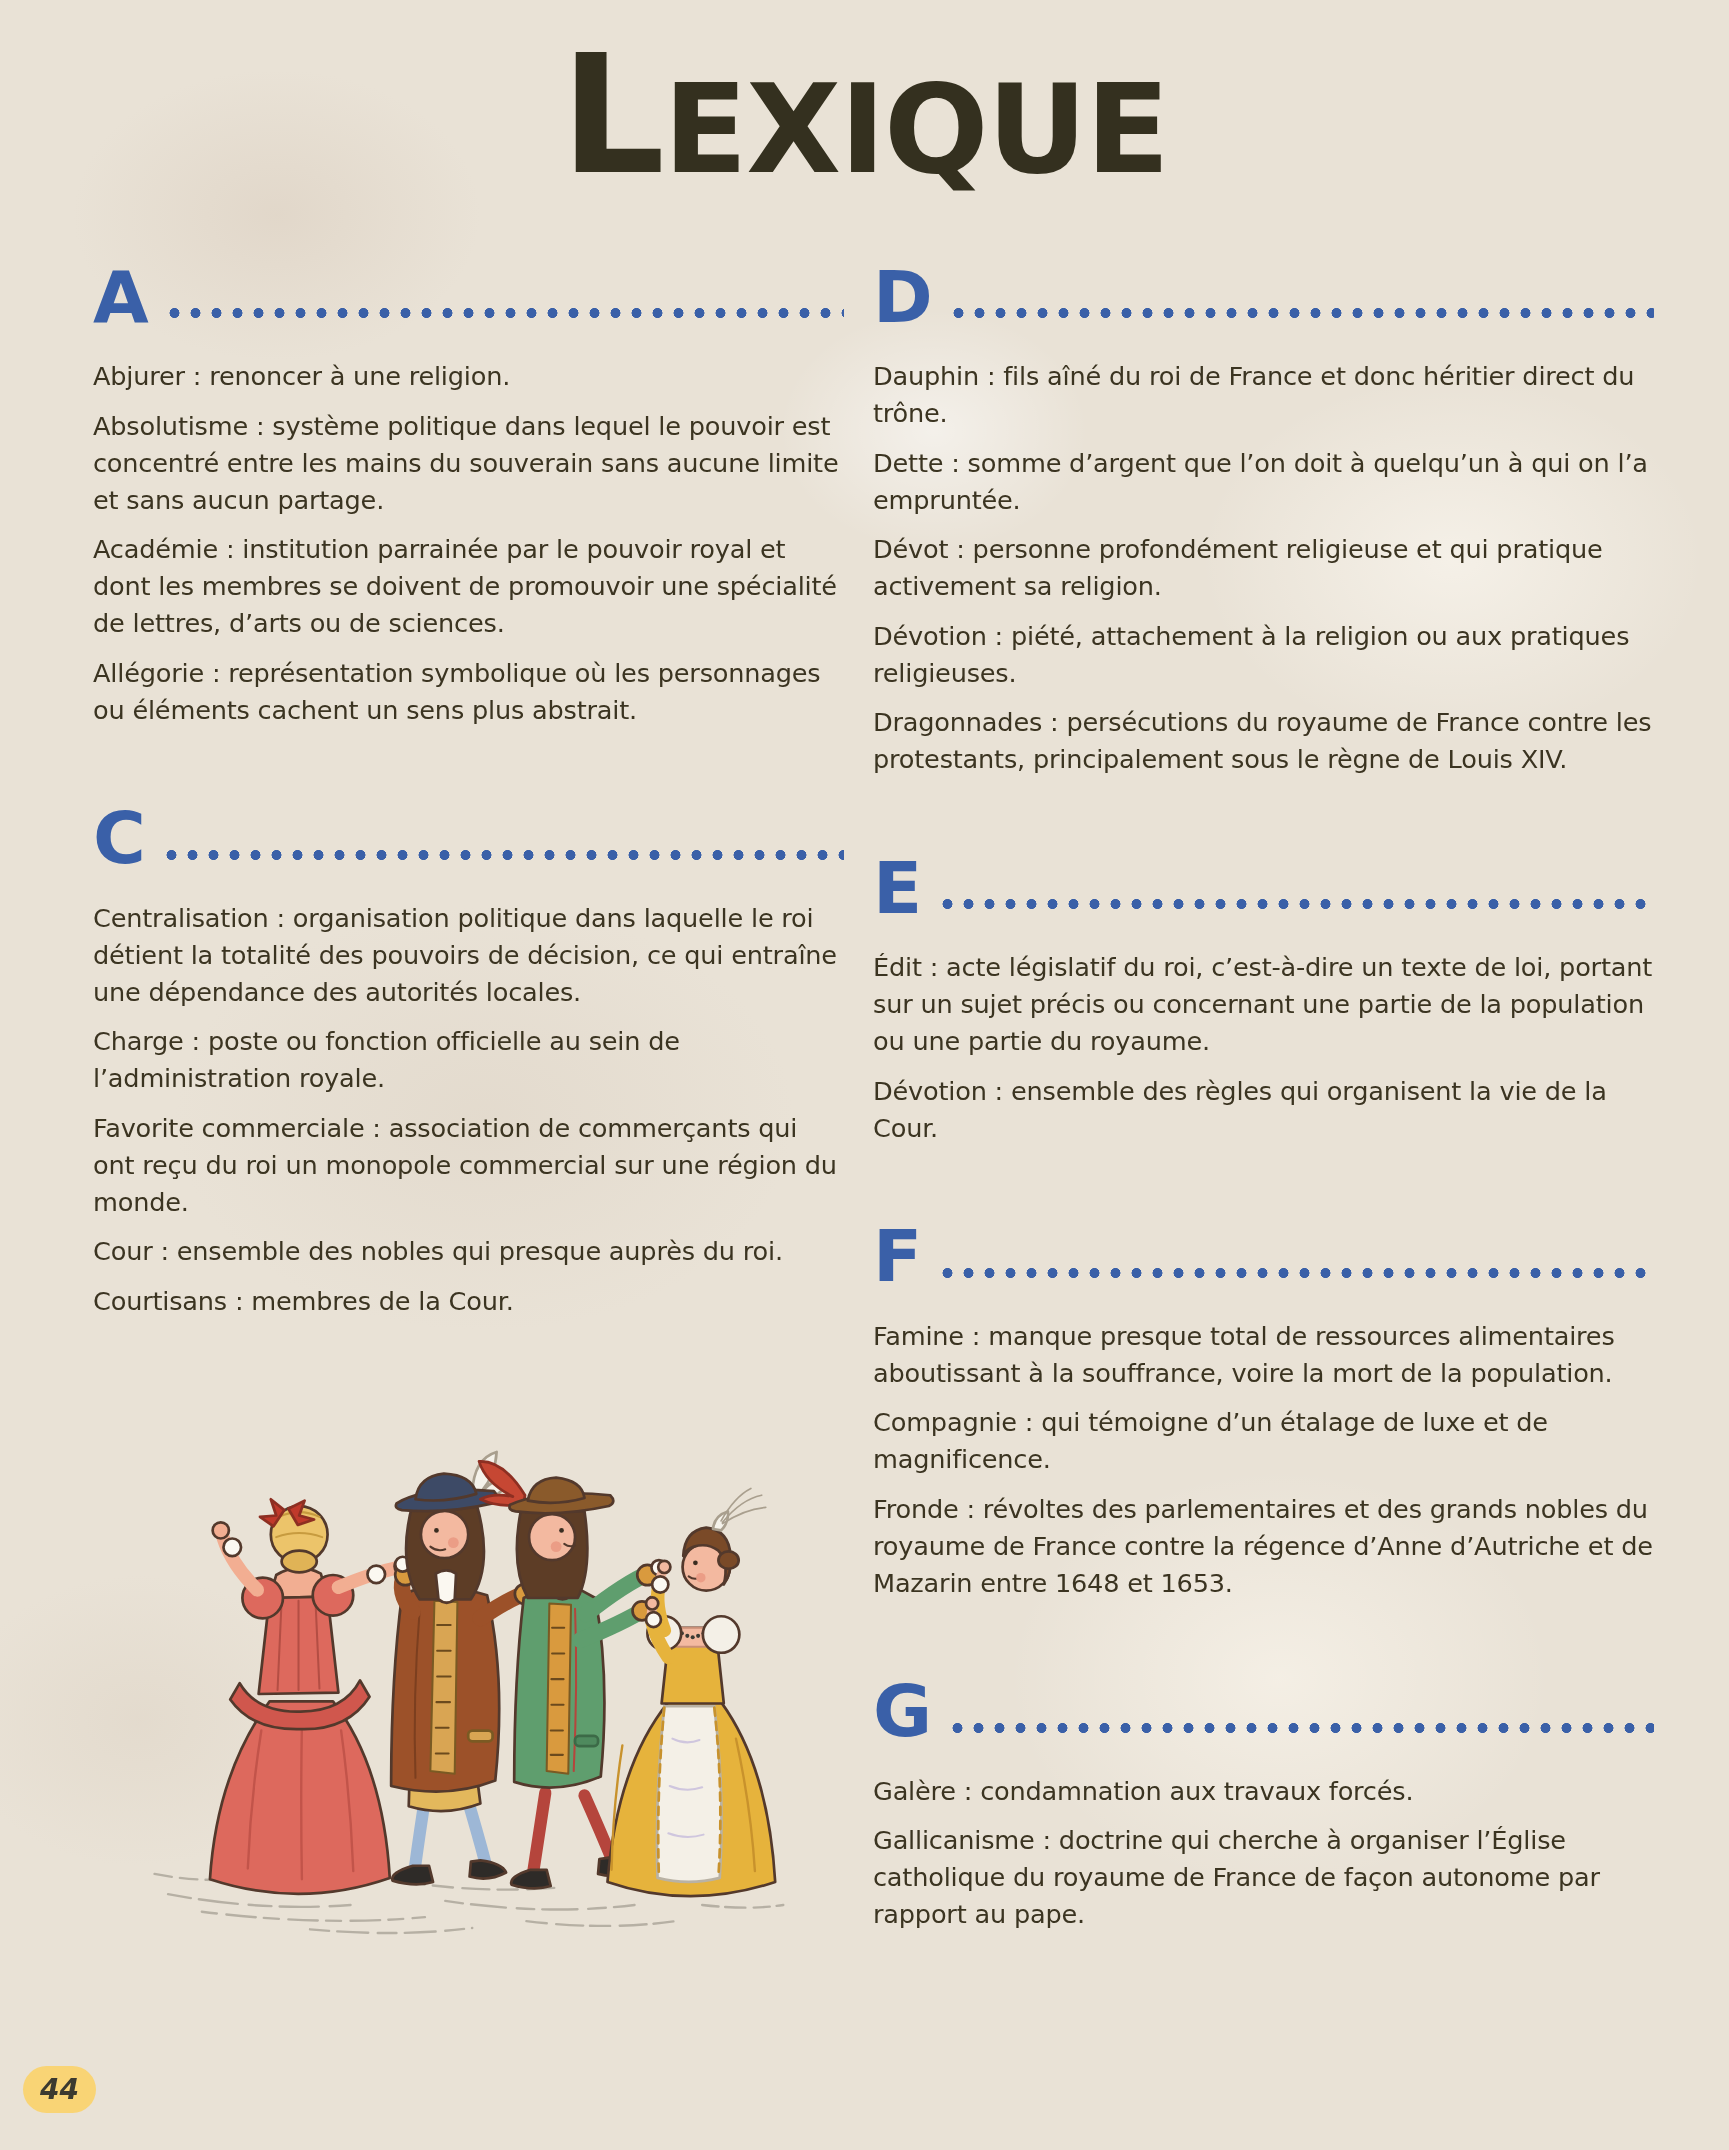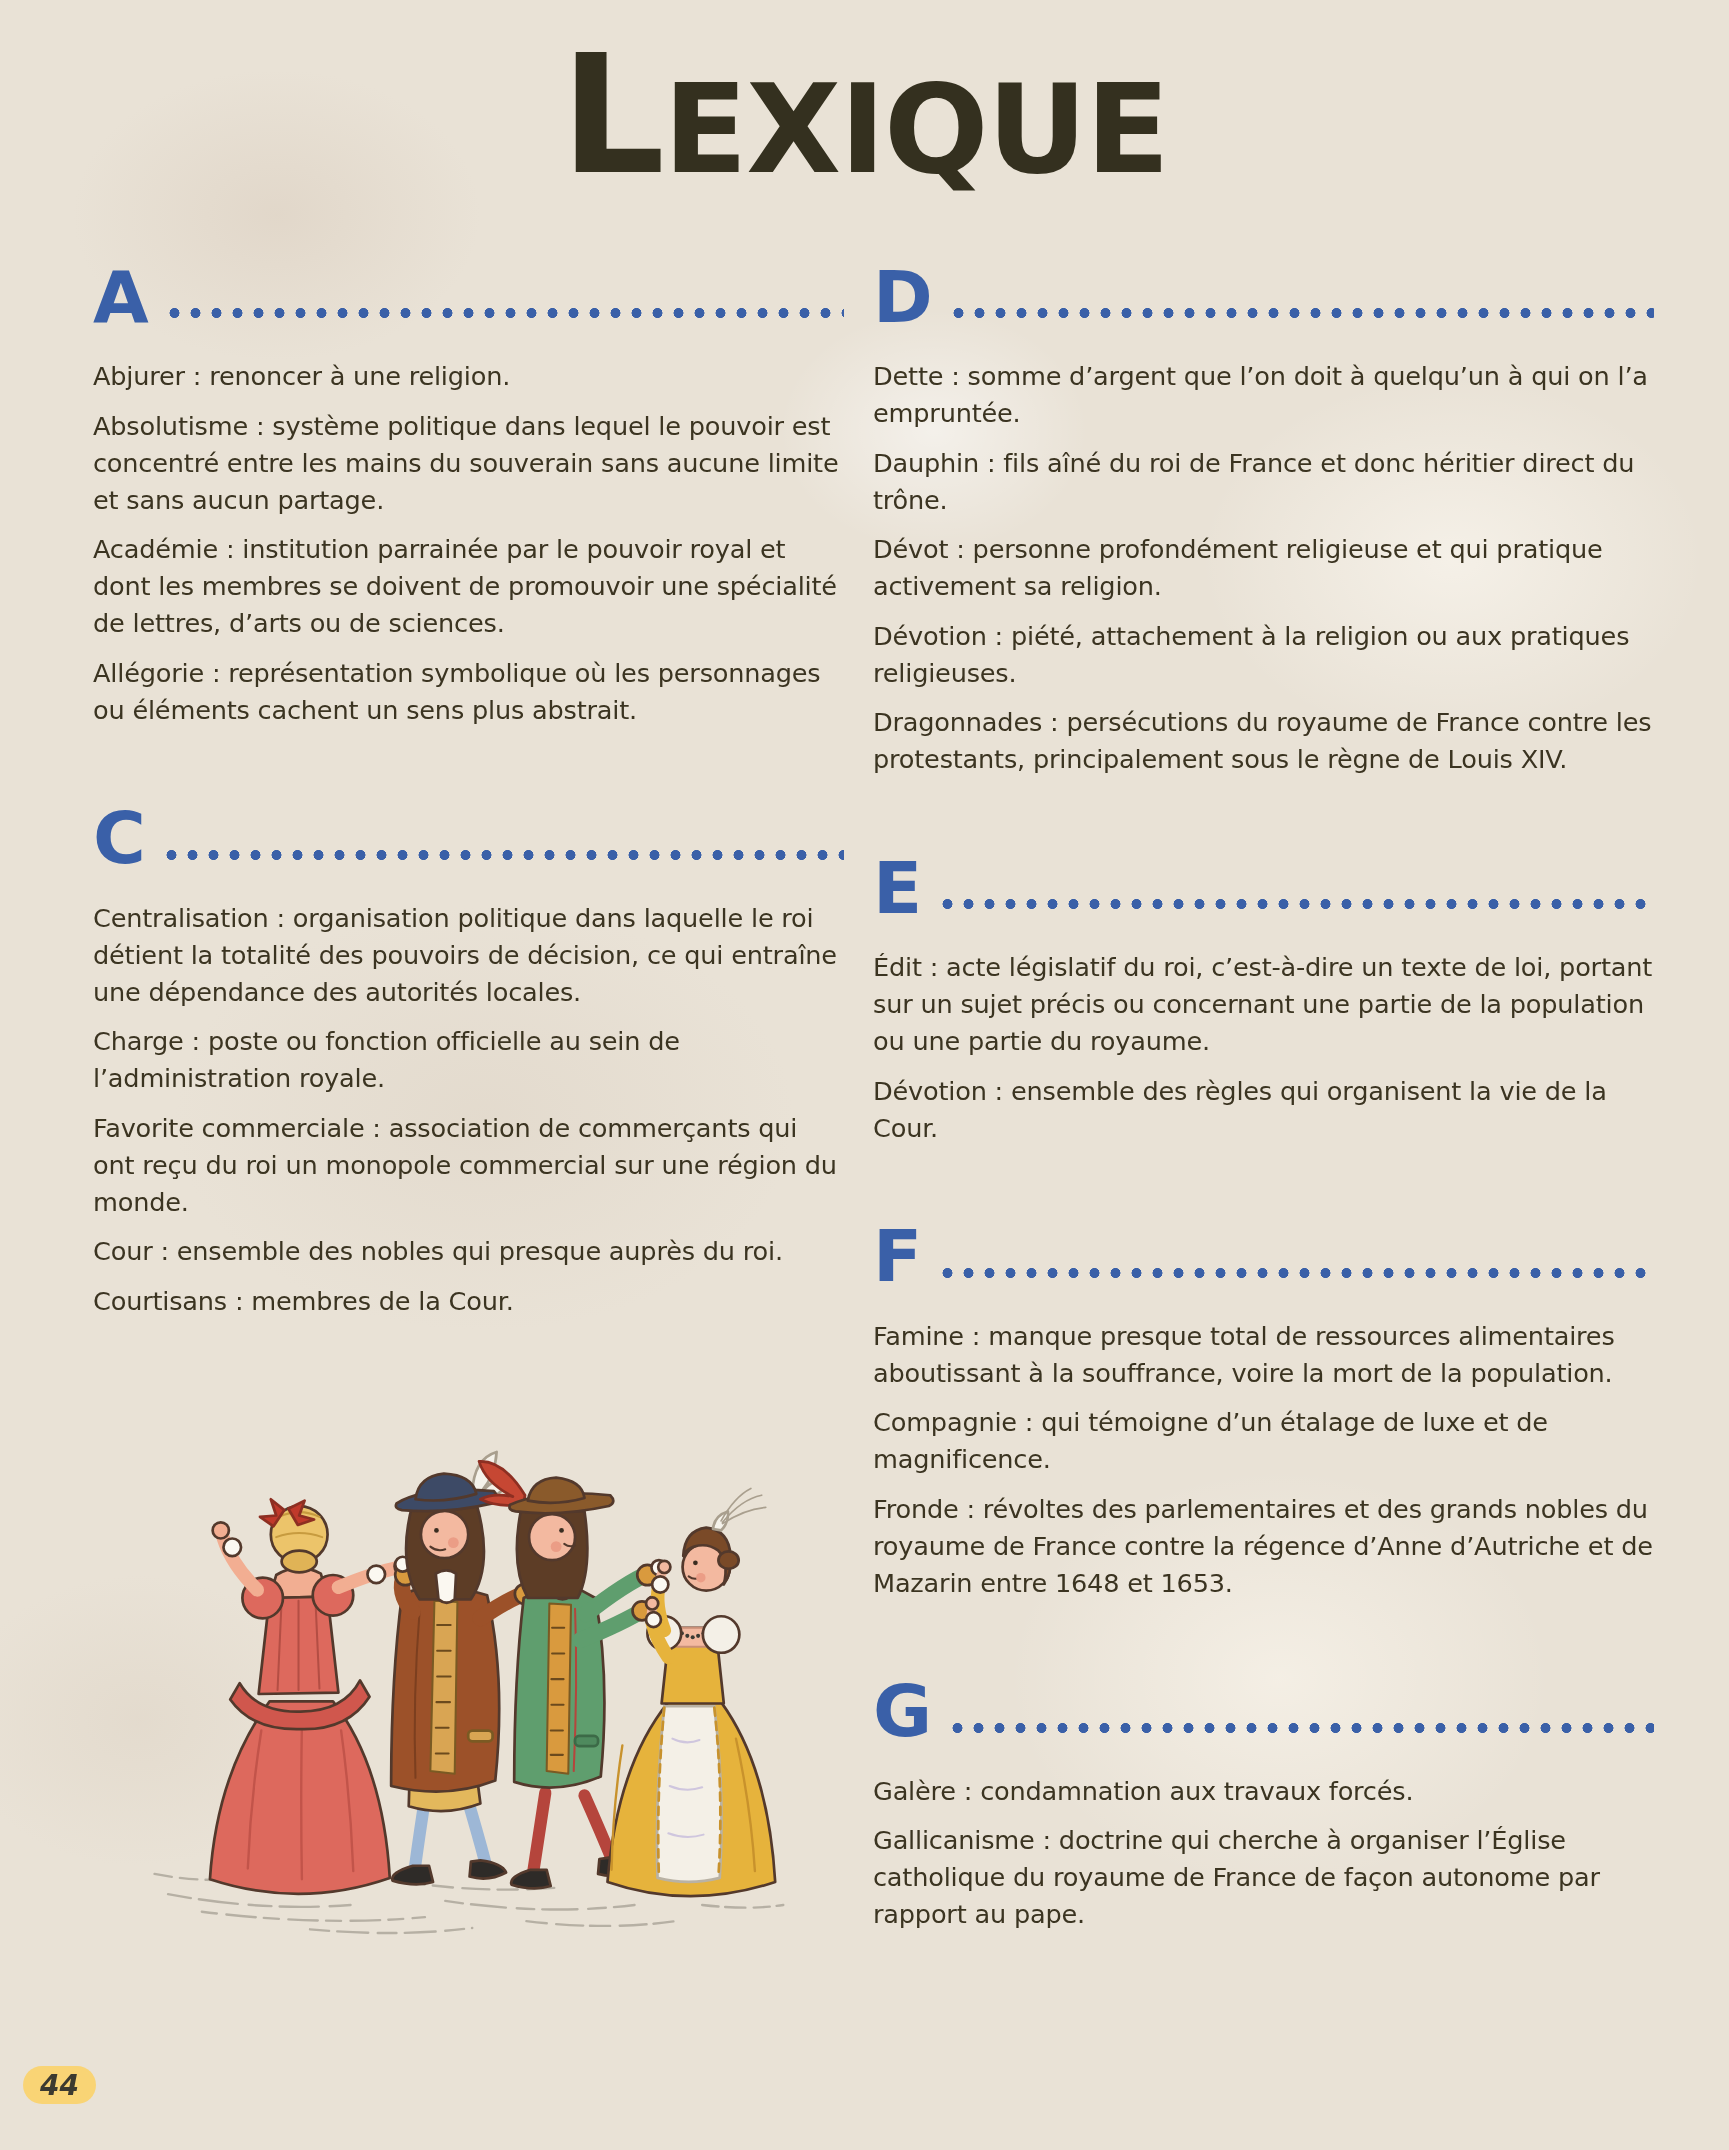--- a/index.html
+++ b/index.html
@@ -34,21 +34,21 @@
   .sec-letter{font-size:72px;font-weight:700;color:#3a60a8;line-height:.92}
   .dots{
     flex:1;height:14px;margin-bottom:9.7px;
     background-image:radial-gradient(circle,#3a60a8 4.8px,rgba(0,0,0,0) 5.2px);
     background-size:21px 14px;background-repeat:repeat-x;background-position:0 50%;
   }
   .entry{margin:0 0 12.5px;font-size:25.6px;line-height:37px;letter-spacing:-0.2px}
   .term{font-weight:400}
   .illustration{margin:40px 0 0 12.5px;display:block}
   .page-pill{
-    position:absolute;left:23px;top:2066px;width:73px;height:38px;border-radius:25px;
+    position:absolute;left:23px;top:2066px;width:73px;height:47px;border-radius:25px;
     background:#f9d475;display:flex;align-items:center;justify-content:center;
   }
   .page-num{font-size:28px;font-weight:700;font-style:italic;color:#3c3a30}
 </style>
 </head>
 <body>
 
 <h1 class="title">LEXIQUE</h1>
 
 <div class="col col-left">
@@ -203,22 +203,22 @@
   </svg>
 </div>
 
 <div class="col col-right">
 
   <section class="sec">
     <div class="sec-head">
       <span class="sec-letter">D</span>
       <span class="dots"></span>
     </div>
+    <p class="entry"><b class="term">Dauphin</b><span> : </span><span>fils aîné du roi de France et donc héritier direct du trône.</span></p>
     <p class="entry"><b class="term">Dette</b><span> : </span><span>somme d’argent que l’on doit à quelqu’un à qui on l’a empruntée.</span></p>
-    <p class="entry"><b class="term">Dauphin</b><span> : </span><span>fils aîné du roi de France et donc héritier direct du trône.</span></p>
     <p class="entry"><b class="term">Dévot</b><span> : </span><span>personne profondément religieuse et qui pratique activement sa religion.</span></p>
     <p class="entry"><b class="term">Dévotion</b><span> : </span><span>piété, attachement à la religion ou aux pratiques religieuses.</span></p>
     <p class="entry"><b class="term">Dragonnades</b><span> : </span><span>persécutions du royaume de France contre les protestants, principalement sous le règne de Louis XIV.</span></p>
   </section>
 
   <section class="sec">
     <div class="sec-head">
       <span class="sec-letter">E</span>
       <span class="dots"></span>
     </div>

